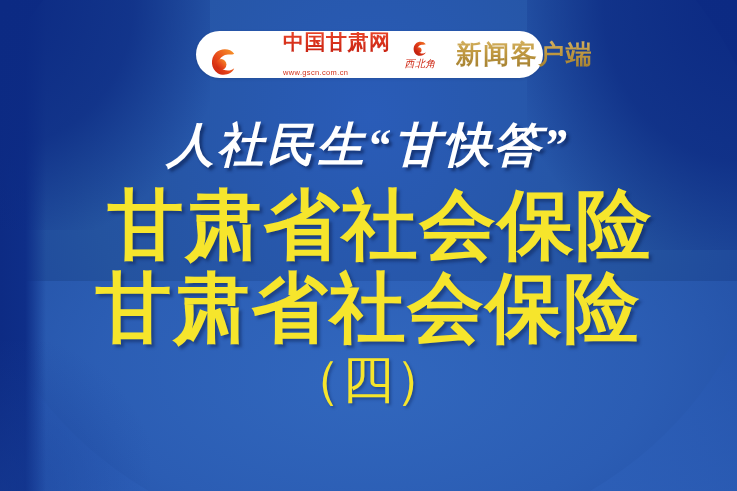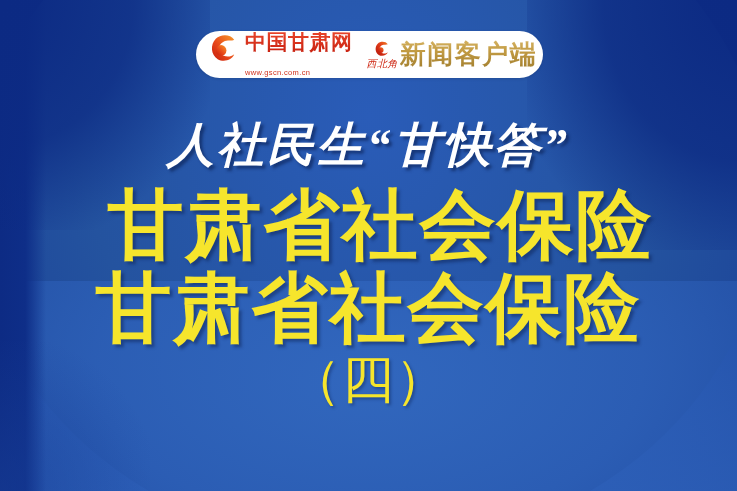--- a/index.html
+++ b/index.html
@@ -80,22 +80,23 @@
     height: 47px;
     background: #ffffff;
     border-radius: 24px;
     display: flex;
     align-items: center;
     box-shadow: 0 1px 3px rgba(0,0,0,0.12);
   }
 
   .gscn-logo {
     display: flex;
-    align-items: flex-start;
+    align-items: flex-end;
     margin-left: 13px;
+    gap: 38px;
   }
   .swirl {
     width: 31px;
     height: 31px;
     flex: 0 0 31px;
     display: block;
   }
   .gscn-word {
     display: flex;
     flex-direction: column;
@@ -140,21 +141,21 @@
     letter-spacing: 0.4px;
     margin-top: 2px;
     white-space: nowrap;
   }
 
   .app-name {
     font-family: Liberation Serif, serif;
     font-weight: bold;
     font-size: 26px;
     letter-spacing: 1.5px;
-    margin-left: 2px;
+    margin-left: 20px;
     white-space: nowrap;
     background: linear-gradient(180deg, #d9b86a 0%, #c29b43 40%, #9d7a2c 100%);
     -webkit-background-clip: text;
     background-clip: text;
     -webkit-text-fill-color: transparent;
     color: #b99440;
     text-align: right;
   }
 
   

